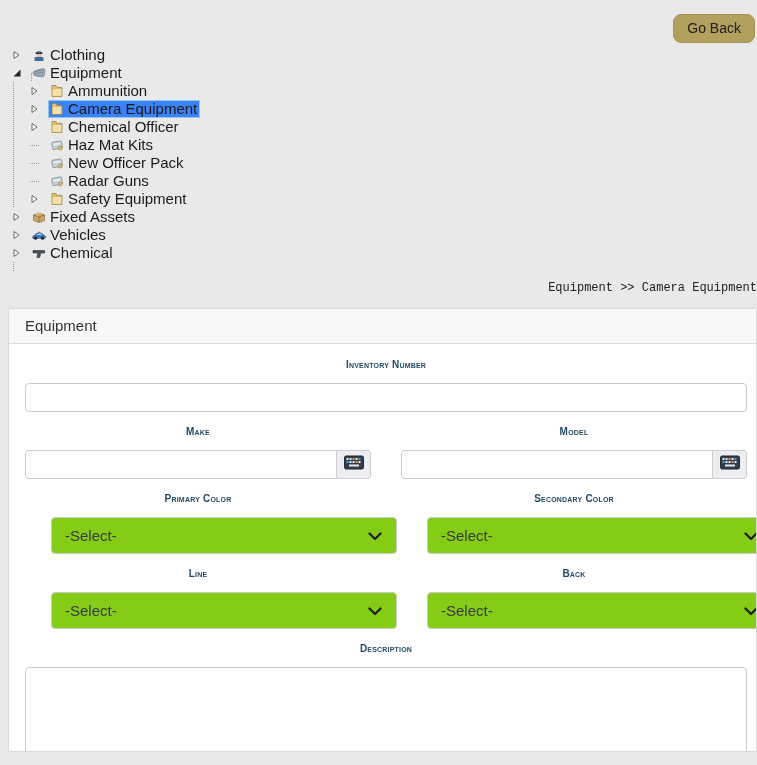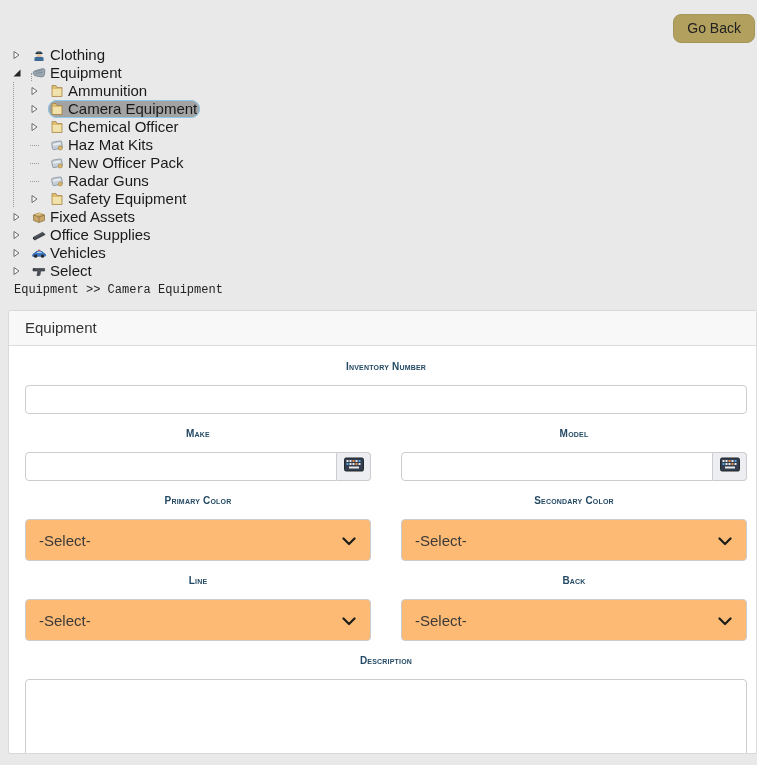--- a/index.html
+++ b/index.html
@@ -23,29 +23,29 @@
   .tree { position: relative; padding-left: 4px; }
   .guide { position: absolute; width: 0; border-left: 1px dotted #9a9a9a; }
   .guide-root { left: 13px; top: 9px; height: 216px; }
   .guide-child { left: 31px; top: 27px; height: 126px; }
   .trow { display: flex; align-items: center; height: 18px; font-size: 15px; position: relative; }
   .lvl1 { padding-left: 8px; }
   .lvl2 { padding-left: 26px; }
   .exp { width: 18px; height: 18px; display: flex; align-items: center; justify-content: flex-start; flex: 0 0 18px; background: #e9e9e9; }
   .stub { width: 9px; border-top: 1px dotted #9a9a9a; height: 0; }
   .node { display: flex; align-items: center; gap: 3px; padding: 0 3px 0 1px; height: 18px; }
-  .node.sel { background: #a3a3a3; box-shadow: 0 0 0 1px #8cc9ea inset; border-radius: 9px; }
+  .node.sel { background: #3b82f6; box-shadow: 0 0 0 1px #8cc9ea inset; }
   .ticon { width: 16px; height: 16px; display: inline-flex; flex: 0 0 16px; }
   .ticon svg { width: 16px; height: 16px; }
   .tlabel { white-space: nowrap; line-height: 18px; }
   
   .breadcrumb {
-    margin: 3px 0 0 14px;
+    margin: 19px 0 0 14px;
     font-family: "Liberation Mono", monospace;
-    font-size: 12px; color: #222;
+    font-size: 12px; color: #222; text-align: right;
   }
   
   .panel {
     margin: 13px 0 0 8px; width: 749px; height: 444px;
     background: #ffffff; border: 1px solid #d9d9d9; border-radius: 2px;
     overflow: hidden;
   }
   .panel-header {
     background: #f8f8f8; border-bottom: 1px solid #dddddd;
     padding: 8px 16px; font-size: 15px; color: #333; height: 35px;
@@ -68,24 +68,24 @@
   .col { width: 346px; flex: 0 0 346px; }
   .igroup { display: flex; width: 100%; }
   .igroup .text-input { border-radius: 4px 0 0 4px; flex: 1 1 auto; }
   .addon {
     flex: 0 0 34px; width: 34px; height: 29px;
     background: #eceef1; border: 1px solid #cccccc; border-left: none;
     border-radius: 0 4px 4px 0;
     display: flex; align-items: center; justify-content: center; cursor: pointer;
   }
   .select {
-    height: 42px; width: 100%;
-    border: 1px solid #cccccc; border-radius: 4px; background: #fdba74;
+    height: 37px; width: 100%;
+    border: 1px solid #cccccc; border-radius: 4px; background: #84cc16;
     display: flex; align-items: center; justify-content: space-between;
-    padding: 0 14px 0 13px; font-size: 15px; color: #3a3a3a; cursor: pointer;
+    padding: 0 14px 0 13px; font-size: 15px; color: #3a3a3a; cursor: pointer; margin-left: 26px;
   }
   .textarea {
     width: 100%; height: 92px; resize: none;
     border: 1px solid #cccccc; border-radius: 4px;
     padding: 6px 10px; font-size: 15px; font-family: "Liberation Sans", sans-serif;
     color: #333; outline: none;
   }
 </style>
 </head>
 <body>
@@ -268,37 +268,20 @@
           <svg viewBox="0 0 16 16">
             <path d="M2.5 6 L8 4 L13.5 6 L13.5 11.5 L8 13.5 L2.5 11.5 Z" fill="#c9a66a" stroke="#8d6f38" stroke-width="0.7"></path>
             <path d="M2.5 6 L8 8 L13.5 6 M8 8 L8 13.5" fill="none" stroke="#8d6f38" stroke-width="0.7"></path>
             <path d="M4 5.4 L9.5 3.6 L12 4.6 L6.4 6.5 Z" fill="#dcc084"></path>
           </svg>
         </span>
       <span class="tlabel">Fixed Assets</span>
     </span>
   </div>
 
-  <div class="trow lvl1">
-    <span class="exp">
-        <svg width="9" height="10" viewBox="0 0 9 10">
-          <path d="M2 1.5 L7 5 L2 8.5 Z" fill="#fcfcfc" stroke="#6b6b6b" stroke-width="1"></path>
-        </svg>
-      </span>
-    <span class="node">
-      <span class="ticon">
-          <svg viewBox="0 0 16 16">
-            <path d="M2 10.5 L11.5 5.3 L14.2 7.5 L4.6 12.6 Z" fill="#42474d" stroke="#23272b" stroke-width="0.6"></path>
-            <path d="M2 10.5 L4.6 12.6 L4.1 13.6 L1.8 11.8 Z" fill="#2b2f34"></path>
-            <path d="M3.4 10.4 L11.4 6.1" stroke="#5d646c" stroke-width="0.8" fill="none"></path>
-          </svg>
-        </span>
-      <span class="tlabel">Office Supplies</span>
-    </span>
-  </div>
 
   <div class="trow lvl1">
     <span class="exp">
         <svg width="9" height="10" viewBox="0 0 9 10">
           <path d="M2 1.5 L7 5 L2 8.5 Z" fill="#fcfcfc" stroke="#6b6b6b" stroke-width="1"></path>
         </svg>
       </span>
     <span class="node">
       <span class="ticon">
           <svg viewBox="0 0 16 16">
@@ -319,21 +302,21 @@
           <path d="M2 1.5 L7 5 L2 8.5 Z" fill="#fcfcfc" stroke="#6b6b6b" stroke-width="1"></path>
         </svg>
       </span>
     <span class="node">
       <span class="ticon">
           <svg viewBox="0 0 16 16">
             <path d="M2 5.5 L13.6 5.5 L13.6 8 L9.6 8 L9.1 11.6 Q8.9 12.6 7.9 12.6 L5.9 12.6 L6.9 8 L2 8 Z" fill="#4c5158" stroke="#2d3137" stroke-width="0.6"></path>
             <rect x="2" y="5.5" width="2" height="1.3" fill="#363b41"></rect>
           </svg>
         </span>
-      <span class="tlabel">Select</span>
+      <span class="tlabel">Chemical</span>
     </span>
   </div>
 </div>
 
 <div class="breadcrumb">Equipment &gt;&gt; Camera Equipment</div>
 
 <div class="panel">
   <div class="panel-header">Equipment</div>
   <div class="panel-body">
 

